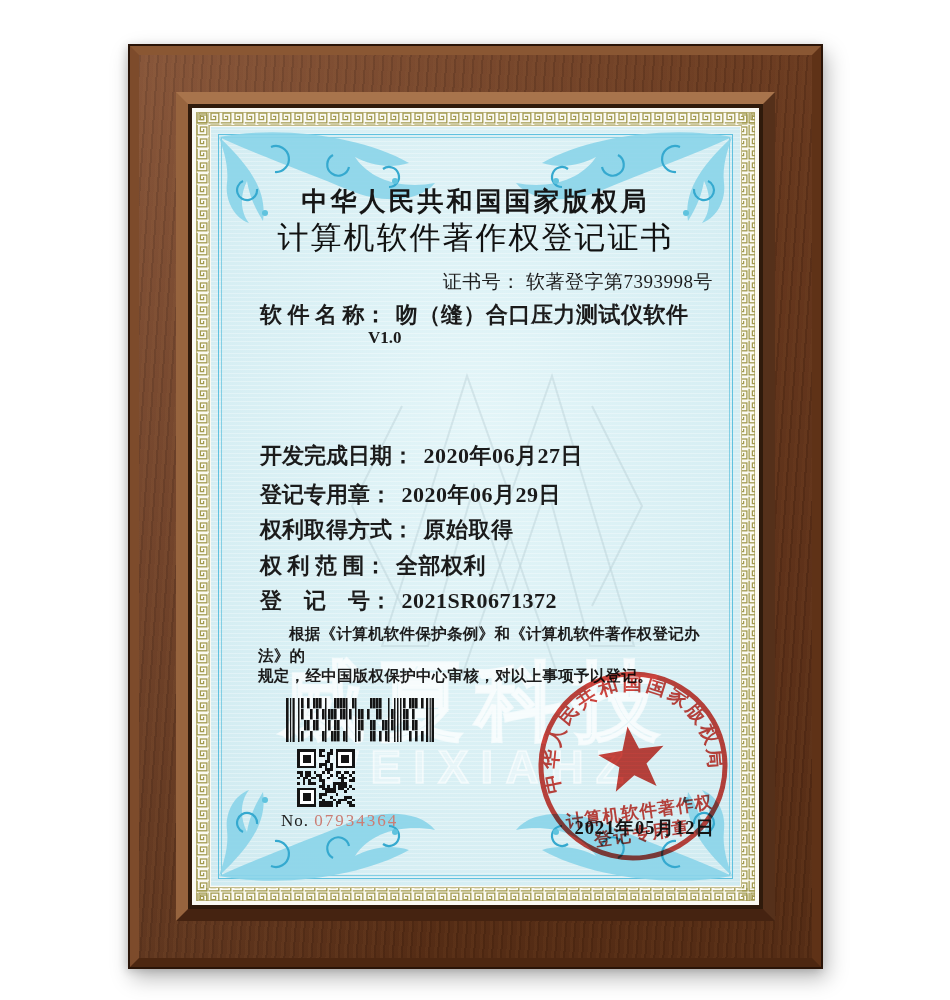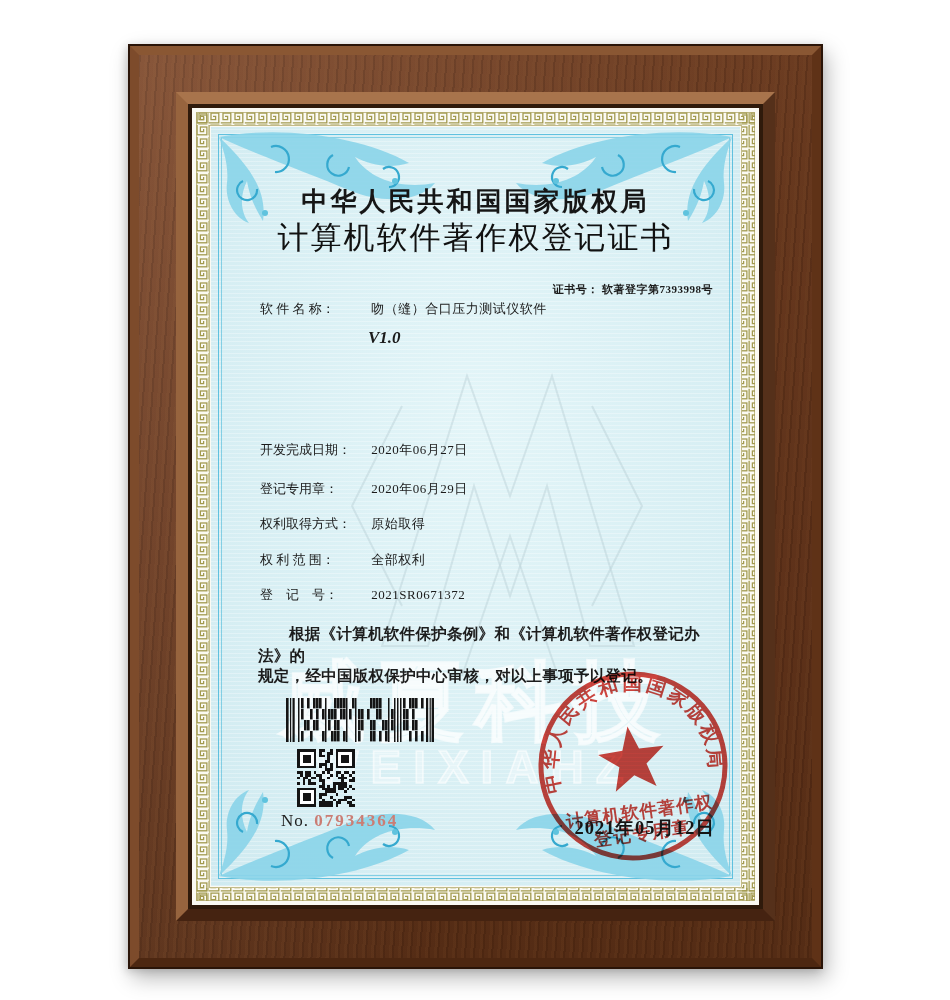--- a/index.html
+++ b/index.html
@@ -37,28 +37,28 @@
     color:rgba(255,255,255,.34);-webkit-text-stroke:2px rgba(255,255,255,.65);}
   .wm-cn{top:536px;font-size:86px;letter-spacing:12px;}
   .wm-en{top:632px;font-size:46px;letter-spacing:12px;font-family:"Liberation Sans","DejaVu Sans",sans-serif;
     -webkit-text-stroke:1.6px rgba(255,255,255,.6);}
   .wm-logo{position:absolute;left:150px;top:238px;opacity:.55;}
 
   
   .abs{position:absolute;}
   .issuer{top:76px;left:0;right:0;text-align:center;font-size:26px;font-weight:bold;letter-spacing:3px;color:#161616;}
   .cert-title{top:109px;left:0;right:0;text-align:center;font-size:31px;font-weight:normal;letter-spacing:2px;color:#111;}
-  .certno{top:161px;right:46px;font-size:11px;font-weight:bold;color:#1c1c1c;letter-spacing:.5px;margin-top:13px;}
-  .row{left:68px;font-size:13px;font-weight:normal;color:#1b1b1b;white-space:nowrap;}
+  .certno{top:161px;right:46px;font-size:19px;font-weight:normal;color:#1c1c1c;letter-spacing:.5px;}
+  .row{left:68px;font-size:22px;font-weight:bold;color:#1b1b1b;white-space:nowrap;}
   .row .lbl{display:inline-block;min-width:104px;}
   .row .val{margin-left:4px;letter-spacing:.5px;}
-  .v2{left:176px;font-size:17px;font-weight:bold;color:#1b1b1b;font-style:italic;}
+  .v2{left:176px;font-size:17px;font-weight:bold;color:#1b1b1b;}
   .stmt{left:66px;width:452px;font-size:15.5px;font-weight:600;color:#1c1c1c;letter-spacing:.3px;line-height:22px;}
   .noline{left:89px;top:703px;font-size:17px;color:#222;letter-spacing:1px;}
-  .noline .num{color:#cb7d74;font-weight:bold;letter-spacing:2px;}
+  .noline .num{color:#cb7d74;font-weight:normal;letter-spacing:2px;}
   .issue-date{left:323px;top:707px;width:200px;text-align:right;font-size:18.5px;font-weight:bold;color:#141414;letter-spacing:1px;}
 
   .barcode-box{left:94px;top:590px;width:148px;height:44px;}
   .qr-box{left:105px;top:641px;width:58px;height:58px;}
   .seal-box{left:341px;top:558px;width:200px;height:200px;transform:rotate(-8deg);
     opacity:.92;mix-blend-mode:multiply;}
 </style>
 </head>
 <body>
 

